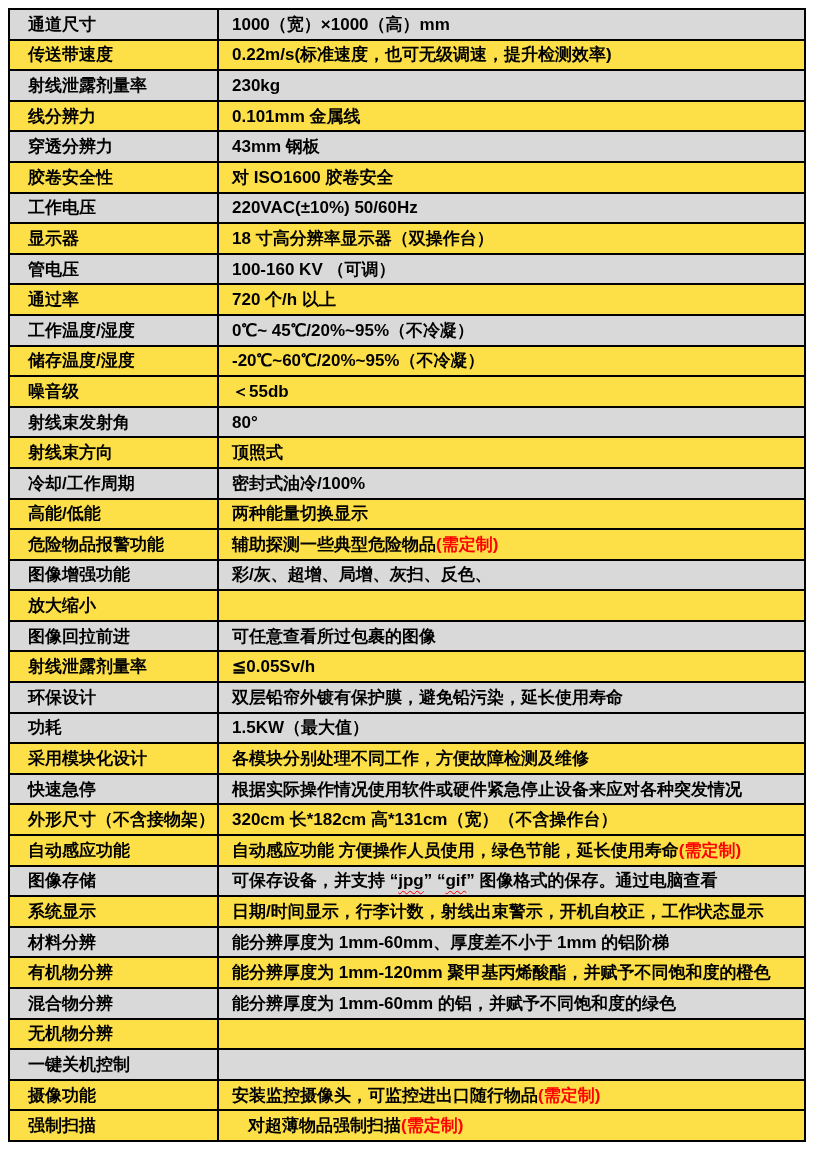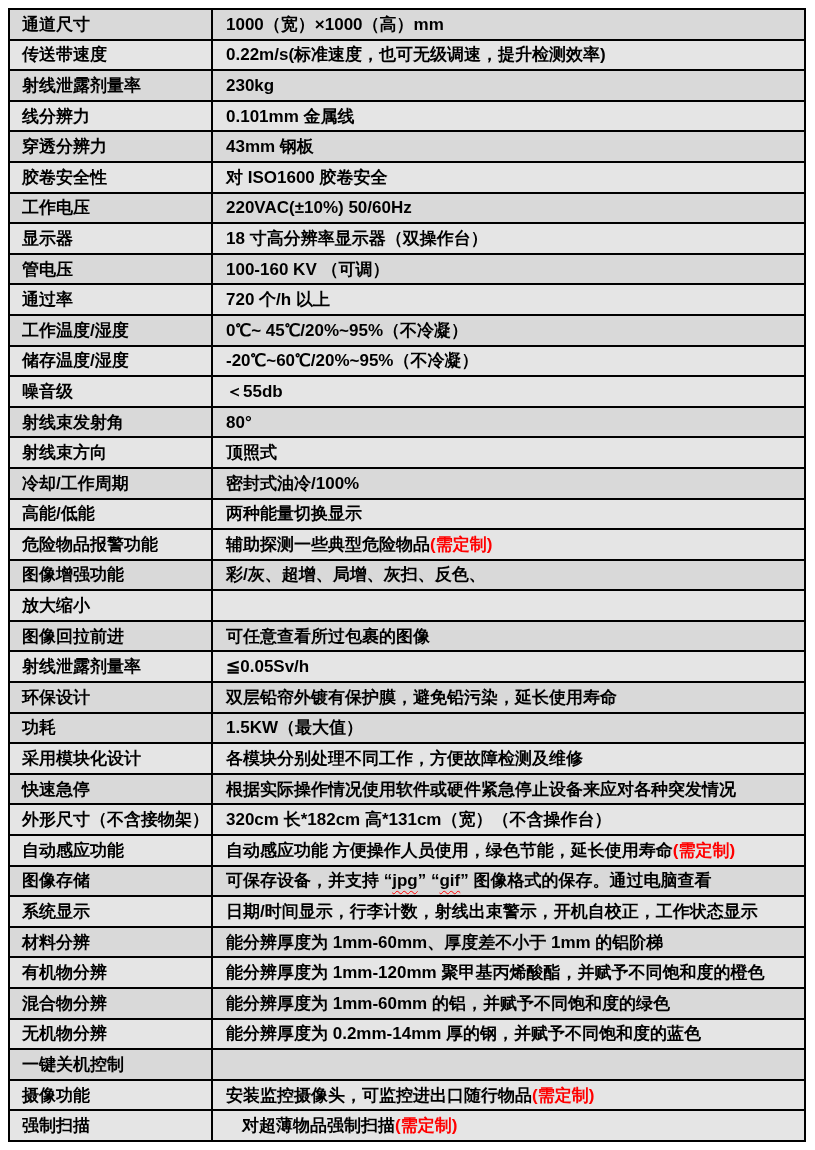--- a/index.html
+++ b/index.html
@@ -15,40 +15,41 @@
     width: 798px; height: 1134px;
     border: 2px solid #000000;
     display: flex;
     flex-direction: column;
     background: #ffffff;
   }
   .row {
     flex: 1 1 0;
     display: flex;
     border-bottom: 2px solid #000000;
-    background: #e5e5e5;
+    background: #fde047;
     min-height: 0;
   }
   .row:last-child { border-bottom: none; gap: 16px; }
   .row.shaded { background: #d9d9d9; }
   .cell {
     display: flex;
     align-items: center;
     white-space: nowrap;
     overflow: hidden;
     font-weight: bold;
     font-size: 17px;
     color: #000000;
     line-height: 1;
   }
   .cell.label {
     width: 203px;
     flex: 0 0 203px;
     border-right: 2px solid #000000;
     padding-left: 12px;
+    margin-left: 6px;
   }
   .cell.value {
     flex: 1 1 auto;
     padding-left: 13px;
   }
   .part-red { color: #ff0000; }
   .part-wavy {
     text-decoration: underline;
     text-decoration-style: wavy;
     text-decoration-color: #ff0000;
@@ -256,23 +257,20 @@
       </div>
   </div>
     <div class="row shaded">
     <div class="cell label">混合物分辨</div>
     <div class="cell value">
         <span>能分辨厚度为 1mm-60mm 的铝，并赋予不同饱和度的绿色</span>
       </div>
   </div>
     <div class="row">
     <div class="cell label">无机物分辨</div>
-    <div class="cell value">
-        <span>能分辨厚度为 0.2mm-14mm 厚的钢，并赋予不同饱和度的蓝色</span>
-      </div>
   </div>
     <div class="row shaded">
     <div class="cell label">一键关机控制</div>
   </div>
     <div class="row">
     <div class="cell label">摄像功能</div>
     <div class="cell value">
         <span>安装监控摄像头，可监控进出口随行物品</span>
         <span class="part-red">(需定制)</span>
       </div>

